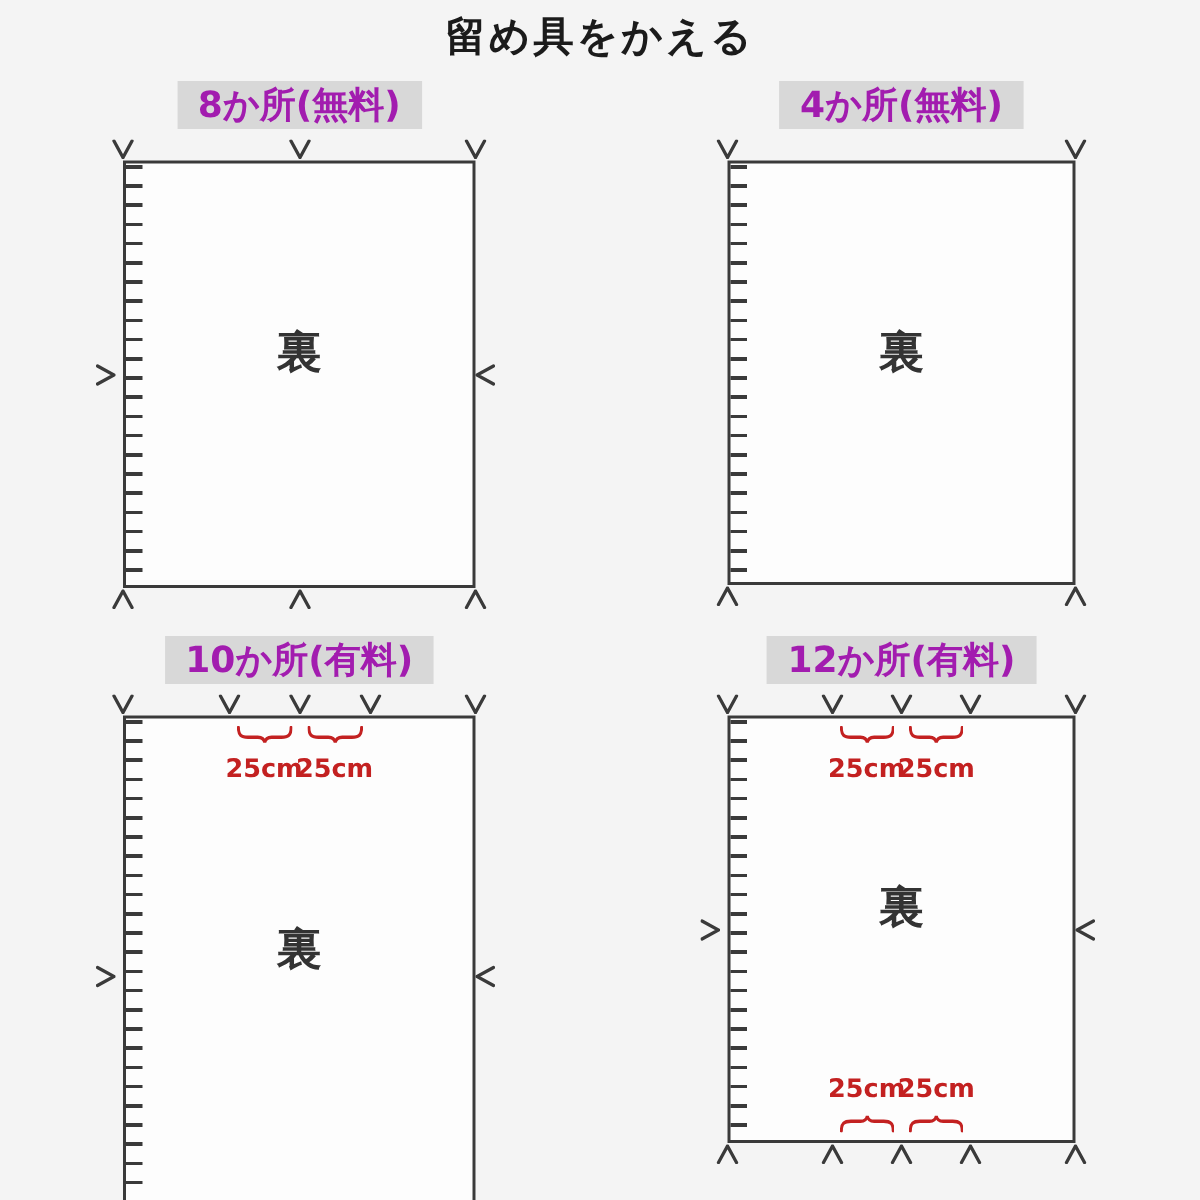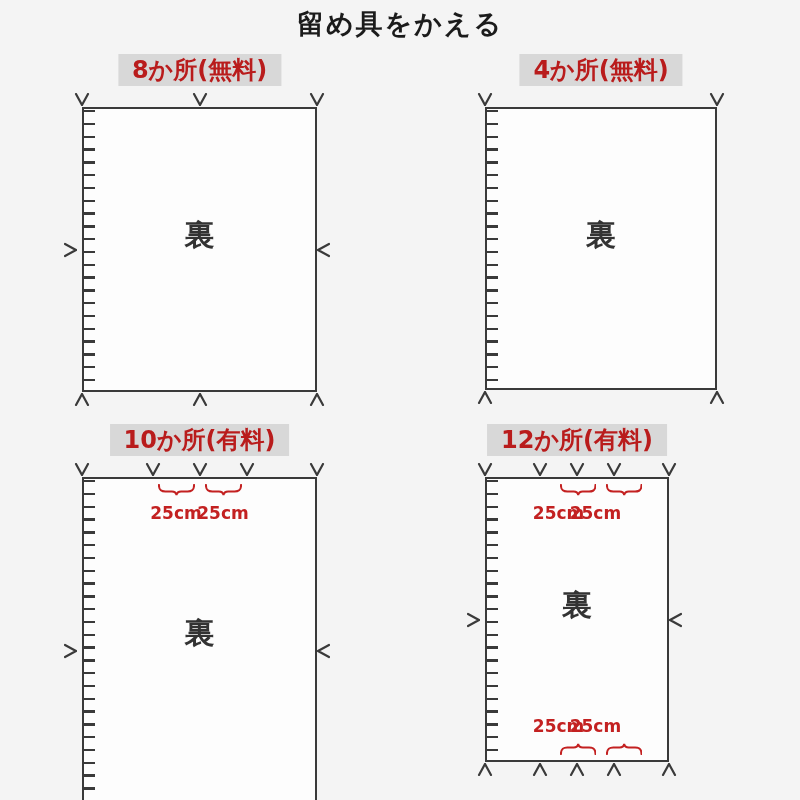--- a/index.html
+++ b/index.html
@@ -9,24 +9,24 @@
     font-family:"DejaVu Sans", sans-serif;
   }
   .page-title{
     position:absolute;top:6px;left:0;width:800px;text-align:center;
     font-size:27px;font-weight:bold;color:#1b1b1b;letter-spacing:2px;
   }
   .panel{position:absolute;}
   #panel-0{left:82px;top:107px;width:235px;height:285px;}
   #panel-1{left:485px;top:107px;width:232px;height:283px;}
   #panel-2{left:82px;top:477px;width:235px;height:347px;}
-  #panel-3{left:485px;top:477px;width:184px;height:285px;}
+  #panel-3{left:485px;top:477px;width:232px;height:285px;}
   .panel-label{
     position:absolute;bottom:calc(100% + 21px);left:50%;transform:translateX(-50%);
-    background:#d8d8d8;color:#b91c1c;
+    background:#d8d8d8;color:#a21caf;
     font-size:24px;font-weight:bold;line-height:1.25;
     padding:1px 14px;white-space:nowrap;
   }
   .sheet{
     position:absolute;inset:0;background:#fdfdfd;
     border:2px solid #3a3a3a;box-sizing:border-box;
   }
   .ticks{
     position:absolute;left:0;top:1px;bottom:1px;width:11px;
     background:repeating-linear-gradient(to bottom,#3a3a3a 0 2.4px,transparent 2.4px 12.8px);

